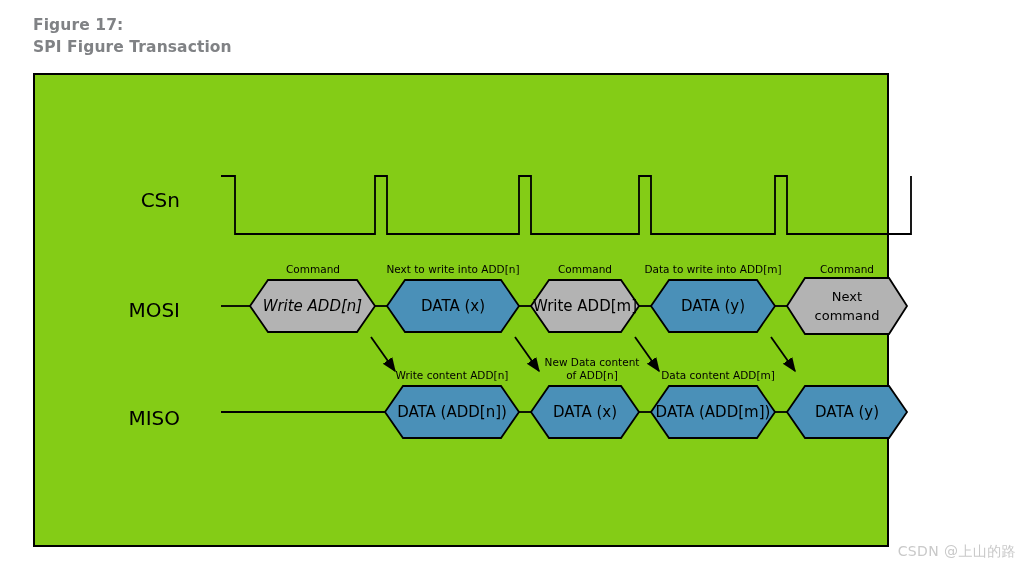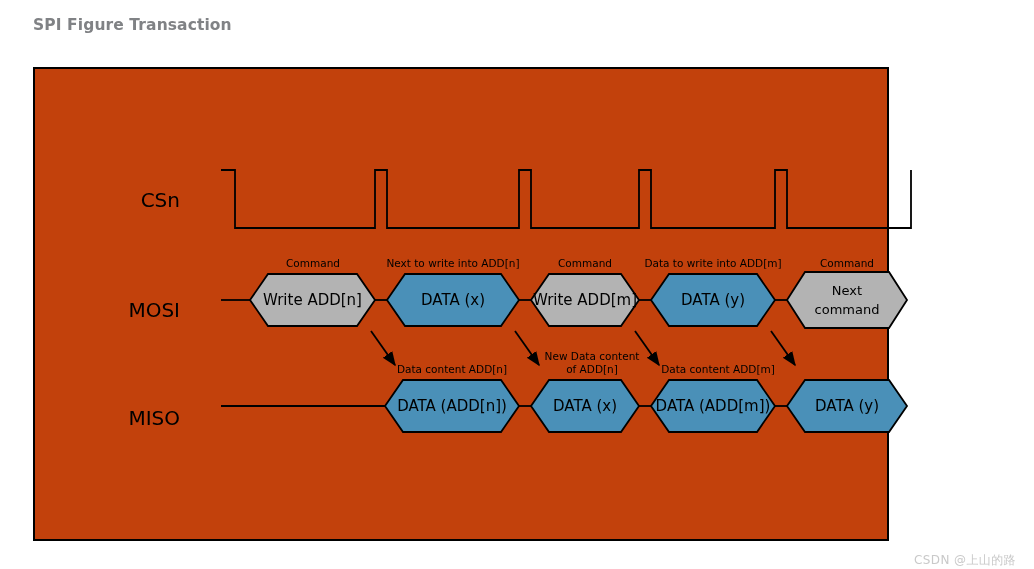--- a/index.html
+++ b/index.html
@@ -26,26 +26,26 @@
     line-height: 22px;
     color: #808285;
     letter-spacing: 0.1px;
   }
   #figure-caption .cap-line { display: block; white-space: nowrap; }
 
   
   #diagram-frame {
     position: absolute;
     left: 33px;
-    top: 67px;
+    top: 73px;
     width: 856px;
     height: 474px;
     border: 2px solid #000000;
     box-sizing: border-box;
-    background: #c2410c;
+    background: #84cc16;
   }
 
   
   #diagram-svg {
     position: absolute;
     left: 0;
     top: 0;
     width: 970px;
     height: 474px;
     display: block;
@@ -92,32 +92,33 @@
   }
   .annot.two-line {
     white-space: normal;
     line-height: 13px;
   }
 
   
   #watermark {
     position: absolute;
     right: 18px;
-    bottom: 0;
-    font-family: "DejaVu Sans", sans-serif;
-    font-size: 12px;
+    bottom: 8px;
+    font-family: "DejaVu Sans", sans-serif;
+    font-size: 14px;
     color: #c9c9c9;
     white-space: nowrap;
     letter-spacing: 0.4px;
   }
 </style>
 </head>
 <body>
 
 <div id="figure-caption">
+  <span class="cap-line">Figure 17:</span>
   <span class="cap-line">SPI Figure Transaction</span>
 </div>
 
 <div id="diagram-frame">
 
   <svg id="diagram-svg" viewBox="0 0 970 474">
     <defs>
       <marker id="arrowhead" markerWidth="9" markerHeight="9" refX="7.2" refY="3.2" orient="auto" markerUnits="strokeWidth">
         <path d="M0,0 L8,3.2 L0,6.4 Z" fill="#000000"></path>
       </marker>
@@ -187,27 +188,27 @@
       <line x1="736" y1="262" x2="760" y2="296" stroke="#000000" stroke-width="1.8" marker-end="url(#arrowhead)"></line>
     </g>
   </svg>
 
   <div class="annot" style="left:213px; top:188px; width:130px;">Command</div>
   <div class="annot" style="left:345px; top:188px; width:146px;">Next to write into ADD[n]</div>
   <div class="annot" style="left:491px; top:188px; width:118px;">Command</div>
   <div class="annot" style="left:604px; top:188px; width:148px;">Data to write into ADD[m]</div>
   <div class="annot" style="left:749px; top:188px; width:126px;">Command</div>
 
-  <div class="hex-text" style="left:215px; top:222px; width:125px;">Write ADD[n]</div>
+  <div class="hex-text" style="left:215px; top:222px; width:125px;font-style:italic;">Write ADD[n]</div>
   <div class="hex-text" style="left:352px; top:222px; width:132px;">DATA (x)</div>
   <div class="hex-text" style="left:496px; top:222px; width:108px;">Write ADD[m]</div>
   <div class="hex-text" style="left:616px; top:222px; width:124px;">DATA (y)</div>
   <div class="hex-text two-line" style="left:768px; top:212px; width:88px;">Next command</div>
 
-  <div class="annot" style="left:349px; top:294px; width:136px;">Data content ADD[n]</div>
+  <div class="annot" style="left:349px; top:294px; width:136px;">Write content ADD[n]</div>
   <div class="annot two-line" style="left:505px; top:281px; width:104px;">New Data content of ADD[n]</div>
   <div class="annot" style="left:615px; top:294px; width:136px;">Data content ADD[m]</div>
 
   <div class="hex-text" style="left:350px; top:328px; width:134px;">DATA (ADD[n])</div>
   <div class="hex-text" style="left:496px; top:328px; width:108px;">DATA (x)</div>
   <div class="hex-text" style="left:616px; top:328px; width:124px;">DATA (ADD[m])</div>
   <div class="hex-text" style="left:752px; top:328px; width:120px;">DATA (y)</div>
 </div>
 
 <div class="signal-label" id="signal-label-csn">CSn</div>

